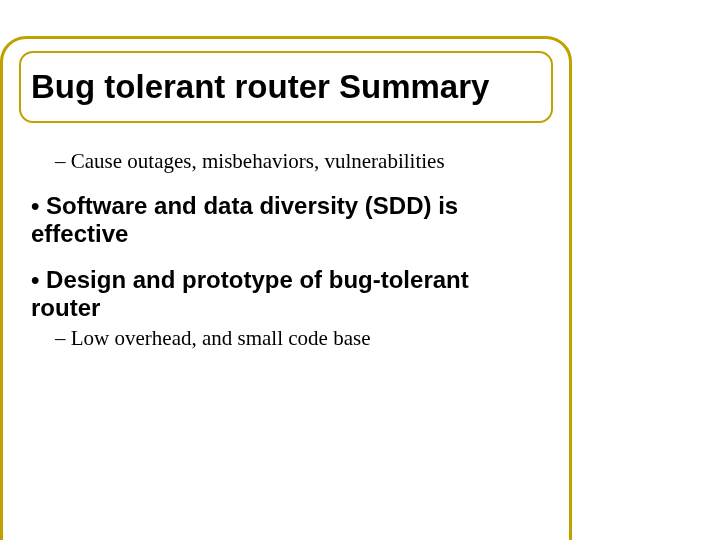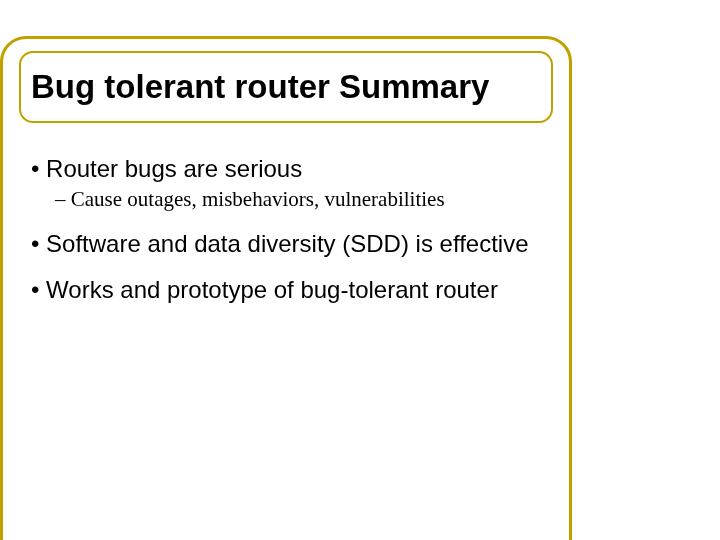--- a/index.html
+++ b/index.html
@@ -48,20 +48,21 @@
     top: 108px;
     color: #000;
   }
   .b1 {
     font-size: 24px;
     margin-top: 8px;
     margin-bottom: 4px;
   }
   .b1.gap {
     margin-top: 18px;
+    font-weight: bold;
   }
   .b2 {
     font-size: 21px;
     margin-left: 24px;
     margin-top: 2px;
     margin-bottom: 2px;
     font-family: Liberation Serif, serif;
   }
   .page-num {
     position: absolute;
@@ -75,24 +76,24 @@
 <body>
 
 <div class="slide">
 
   <div class="title-box">
     <h1>Bug tolerant router Summary</h1>
   </div>
 
   <div class="content">
 
-    <div class="b1">• Router bugs are serious</div>
     <div class="b2">– Cause outages, misbehaviors, vulnerabilities</div>
 
     <div class="b1 gap">• Software and data diversity (SDD)  is effective</div>
 
-    <div class="b1 gap">• Works and prototype of bug-tolerant router</div>
+    <div class="b1 gap">• Design and prototype of bug-tolerant router</div>
+    <div class="b2">– Low overhead, and small code base</div>
 
   </div>
 
   <div class="page-num">48</div>
 
 </div>
 
 </body></html>

